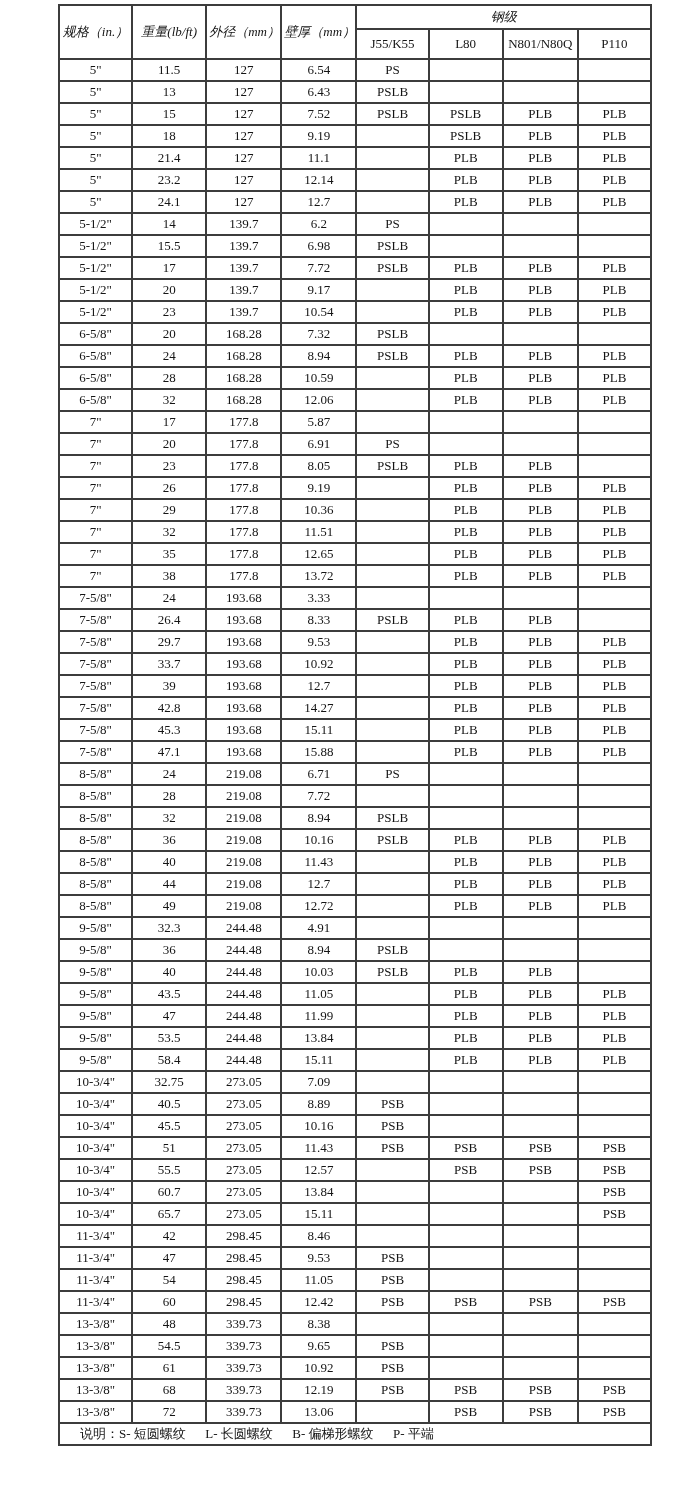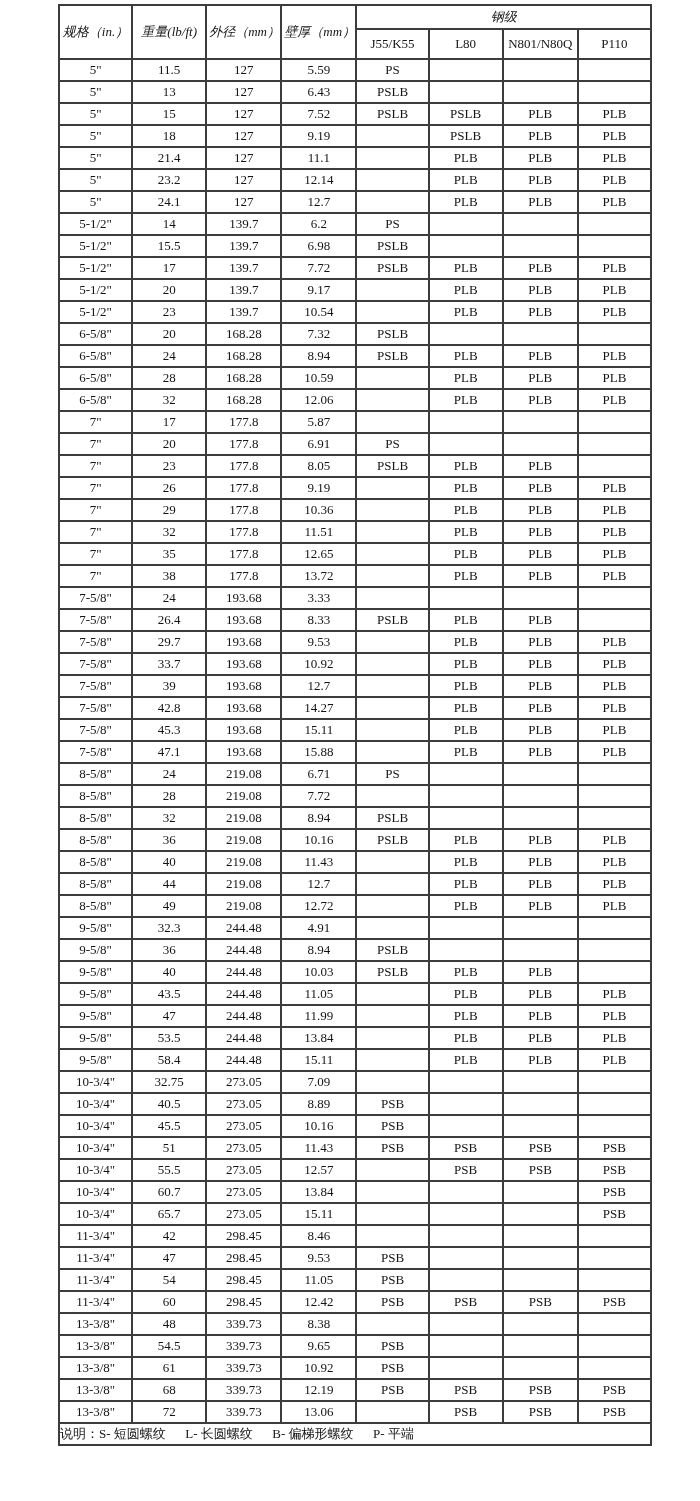--- a/index.html
+++ b/index.html
@@ -36,21 +36,21 @@
     overflow: hidden;
     white-space: nowrap;
   }
   .spec-table thead tr.group-row th { height: 22px; font-style: italic; }
   .spec-table thead tr.grades-row th { height: 28px; }
   .spec-table thead th.span2 { height: auto; }
   .spec-table tbody td { height: 20px; }
   .spec-table tfoot td {
     height: 20px;
     text-align: left;
-    padding-left: 0;
+    padding-left: 20px;
     white-space: pre;
   }
 </style>
 </head>
 <body>
 
 <div class="page">
   <table class="spec-table">
     <colgroup>
       <col style="width:73px">
@@ -75,21 +75,21 @@
         <th>L80</th>
         <th>N801/N80Q</th>
         <th>P110</th>
       </tr>
     </thead>
     <tbody>
         <tr>
           <td>5"</td>
           <td>11.5</td>
           <td>127</td>
-          <td>5.59</td>
+          <td>6.54</td>
           <td>PS</td>
           <td></td>
           <td></td>
           <td></td>
         </tr>
         <tr>
           <td>5"</td>
           <td>13</td>
           <td>127</td>
           <td>6.43</td>

